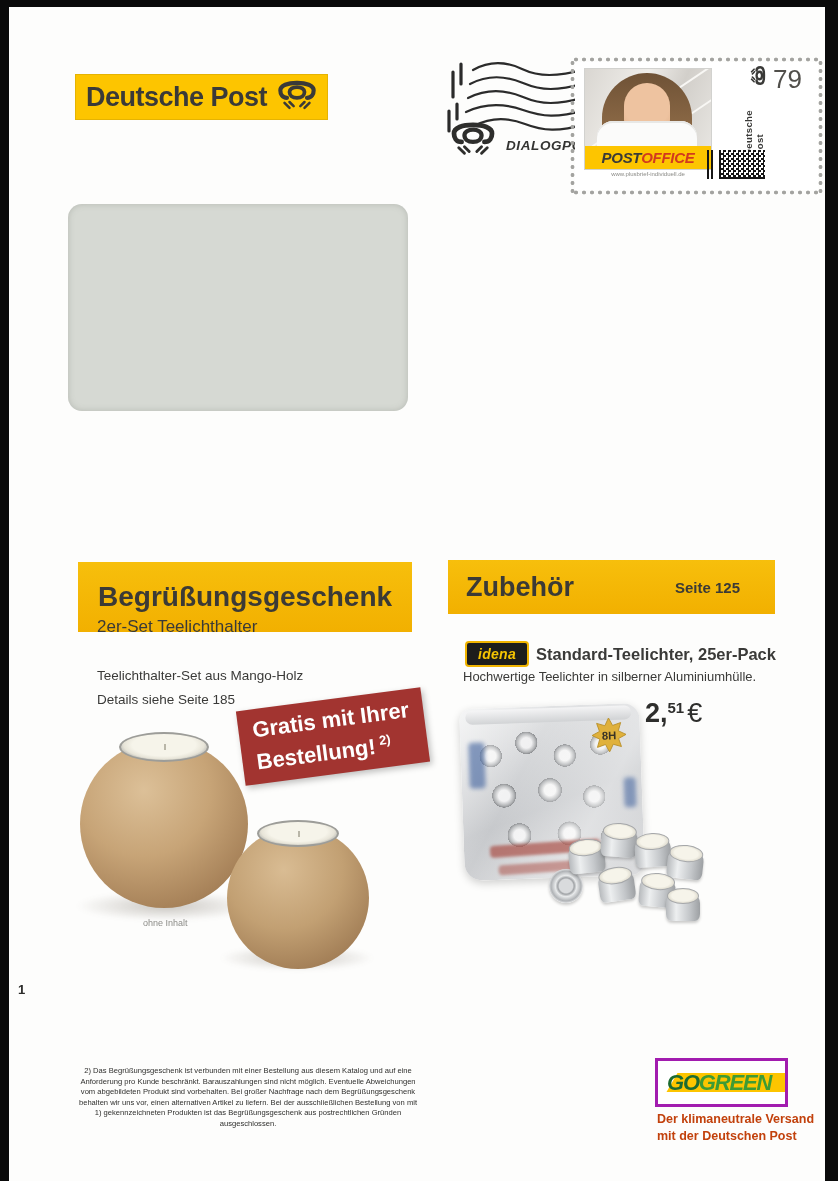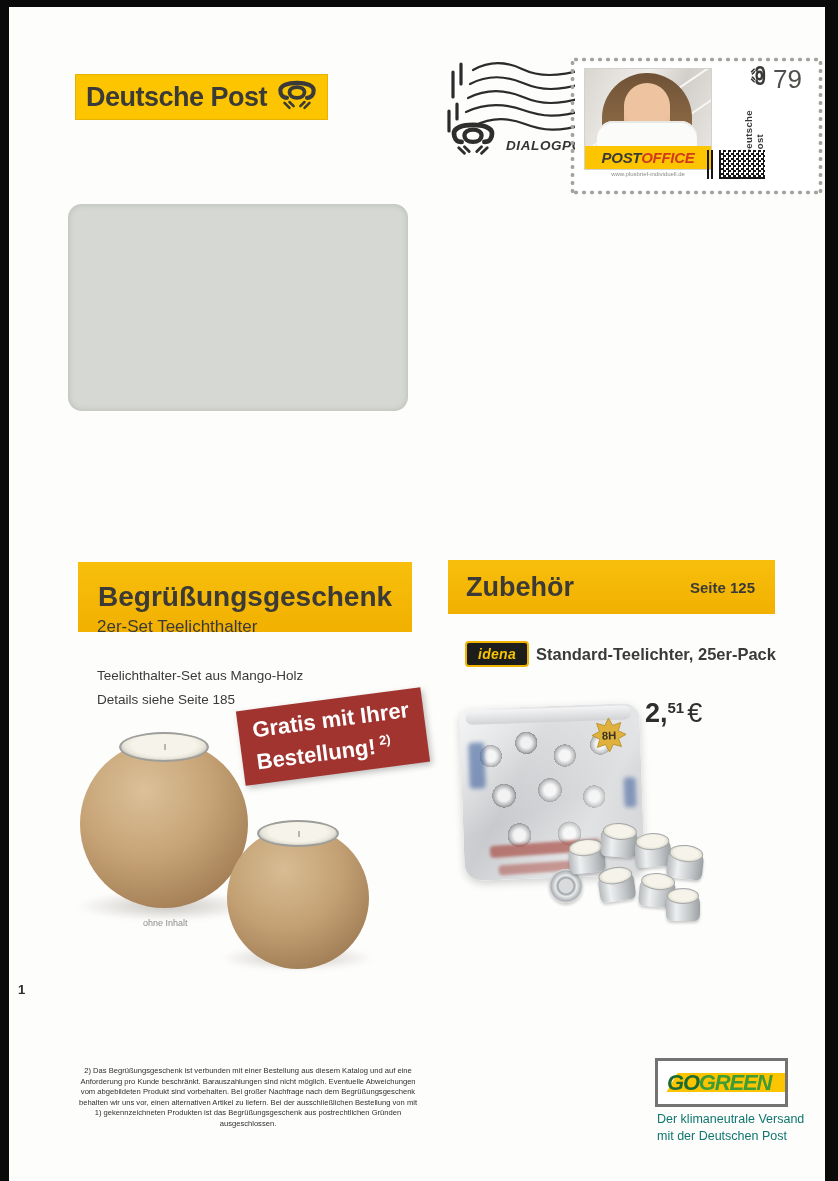--- a/index.html
+++ b/index.html
@@ -92,21 +92,21 @@
   
   .banner{
     position:absolute;height:70px;
     background:linear-gradient(180deg,#f7bf0c 0%,#f2b000 100%);
     display:flex;align-items:center;
   }
   .banner-left{left:69px;top:555px;width:334px;}
   .banner-left .banner-title{margin-left:20px;font-size:28px;font-weight:bold;color:#3b3a36;}
   .banner-right{left:439px;top:553px;width:327px;height:54px;justify-content:center;}
   .banner-right .banner-title{margin-left:18px;font-size:27px;font-weight:bold;color:#3b3a36;}
-  .banner-page{margin-left:auto;margin-right:20px;font-size:15px;font-weight:bold;color:#3b3a36;}
+  .banner-page{margin-left:auto;margin-right:35px;font-size:15px;font-weight:bold;color:#3b3a36;}
   
   .gift-title{position:absolute;left:88px;top:610px;font-size:17px;font-weight:normal;}
   .gift-subtitle{position:absolute;left:88px;top:661px;font-size:13.5px;}
   .gift-details{position:absolute;left:88px;top:685px;font-size:13.5px;}
   .gift-badge{
     position:absolute;left:231px;top:692px;width:186px;box-sizing:border-box;
     padding:7px 10px 9px 14px;background:#a23430;color:#fff;
     transform:rotate(-7.5deg);font-weight:bold;font-size:22px;line-height:27px;
     box-shadow:2px 3px 6px rgba(0,0,0,.25);
   }
@@ -192,29 +192,29 @@
     background:linear-gradient(90deg,#b6b9bc 0%,#edeff0 30%,#c5c8cb 68%,#9da0a3 100%);
     box-shadow:0 2px 3px rgba(0,0,0,.2);}
   .tl-lone::before{content:"";position:absolute;left:1px;right:1px;top:-8px;height:14px;border-radius:50%;
     background:radial-gradient(ellipse at 50% 48%,#f6f4ea 52%,#e3e0d4 68%,#adafb1 100%);
     border:1px solid #a6a8aa;}
   
   .footnote{position:absolute;left:69px;top:1059px;width:340px;font-size:7.6px;
     line-height:10.6px;color:#2f2f2d;text-align:center;}
   
   .gogreen-box{position:absolute;left:646px;top:1051px;width:133px;height:49px;
-    border:3px solid #737373;background:#fff;box-sizing:border-box;overflow:hidden;}
+    border:3px solid #a21caf;background:#fff;box-sizing:border-box;overflow:hidden;}
   .gg-band{position:absolute;left:14px;right:-6px;top:12px;height:19px;background:#fdc500;
     transform:skewX(-30deg);}
   .gg-text{position:absolute;left:9px;top:9px;font-style:italic;font-weight:bold;
     font-size:22px;letter-spacing:-1.2px;white-space:nowrap;}
   .gg-go{color:#1c6b31;}
   .gg-green{color:#3e9b35;}
   .gg-tagline{position:absolute;left:648px;top:1104px;font-size:12.5px;line-height:17px;
-    color:#0f766e;}
+    color:#c2410c;font-weight:bold;}
 </style>
 </head>
 <body>
 
 <div class="sheet">
 
   <div class="dp-logo">
     <span class="dp-logo-text">Deutsche Post</span>
     <svg class="posthorn" width="40" height="34" viewBox="0 0 48 40">
       <path d="M12 21 C6 21 4 16 4 12 C4 6 13 3 24 3 C35 3 44 6 44 12 C44 16 42 21 36 21" fill="none" stroke="currentColor" stroke-width="5" stroke-linecap="round"></path>
@@ -324,20 +324,21 @@
     <div class="candle small">
         <div class="wick"></div>
       </div>
   </div>
   <div class="gift-caption">ohne Inhalt</div>
 
   <div class="page-num">1</div>
 
   <div class="idena">idena</div>
   <div class="acc-title">Standard-Teelichter, 25er-Pack</div>
+  <div class="acc-desc">Hochwertige Teelichter in silberner Aluminiumhülle.</div>
 
   <div class="price">
     <span>2,</span><sup>51</sup><span class="euro">€</span>
   </div>
 
   <div class="bag">
     <div class="bag-top"></div>
     <div class="bag-blue1"></div>
     <div class="bag-blue2"></div>
     <div class="bag-red"></div>

